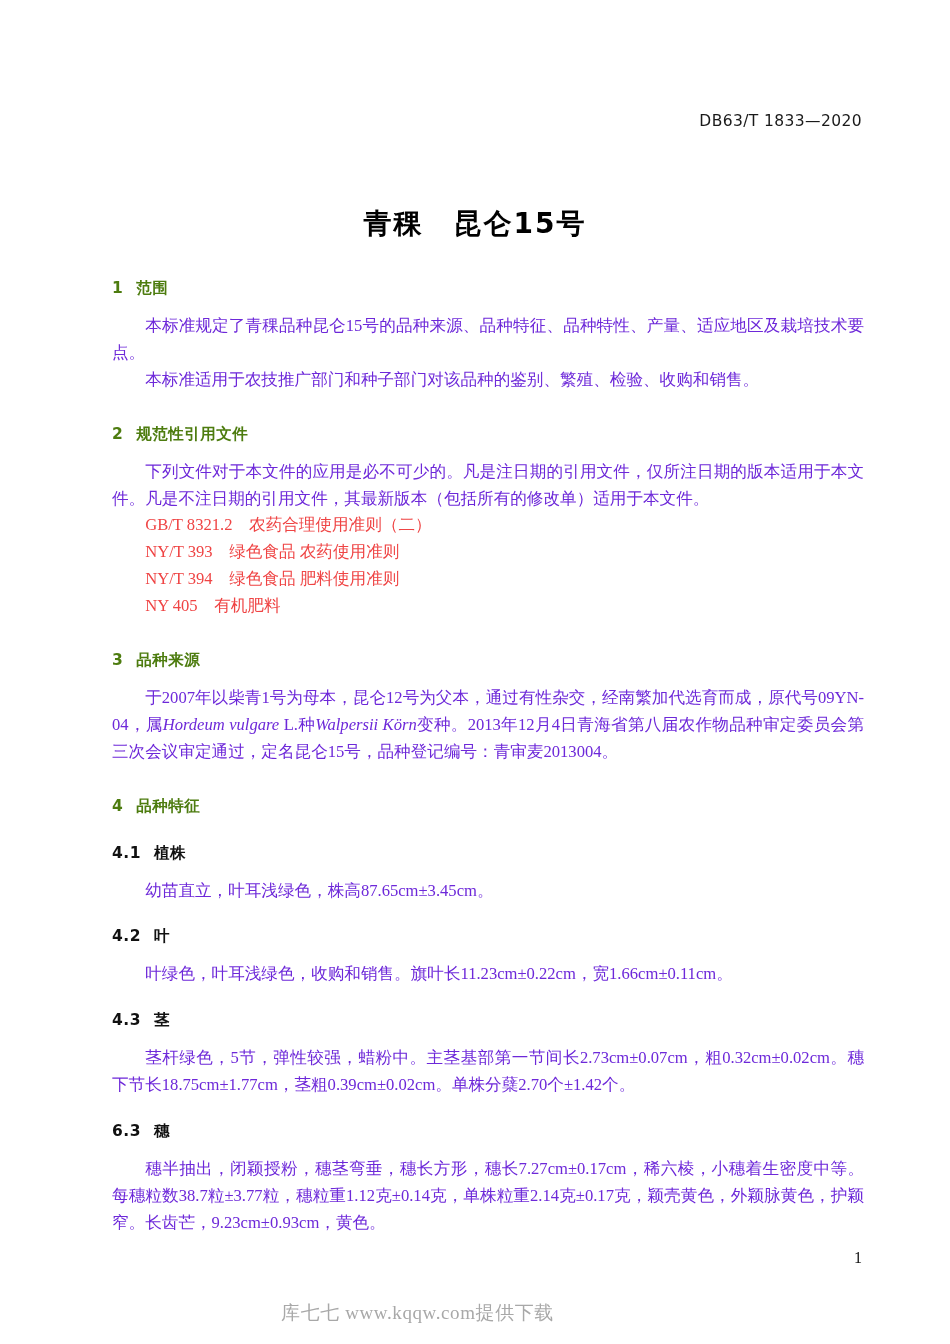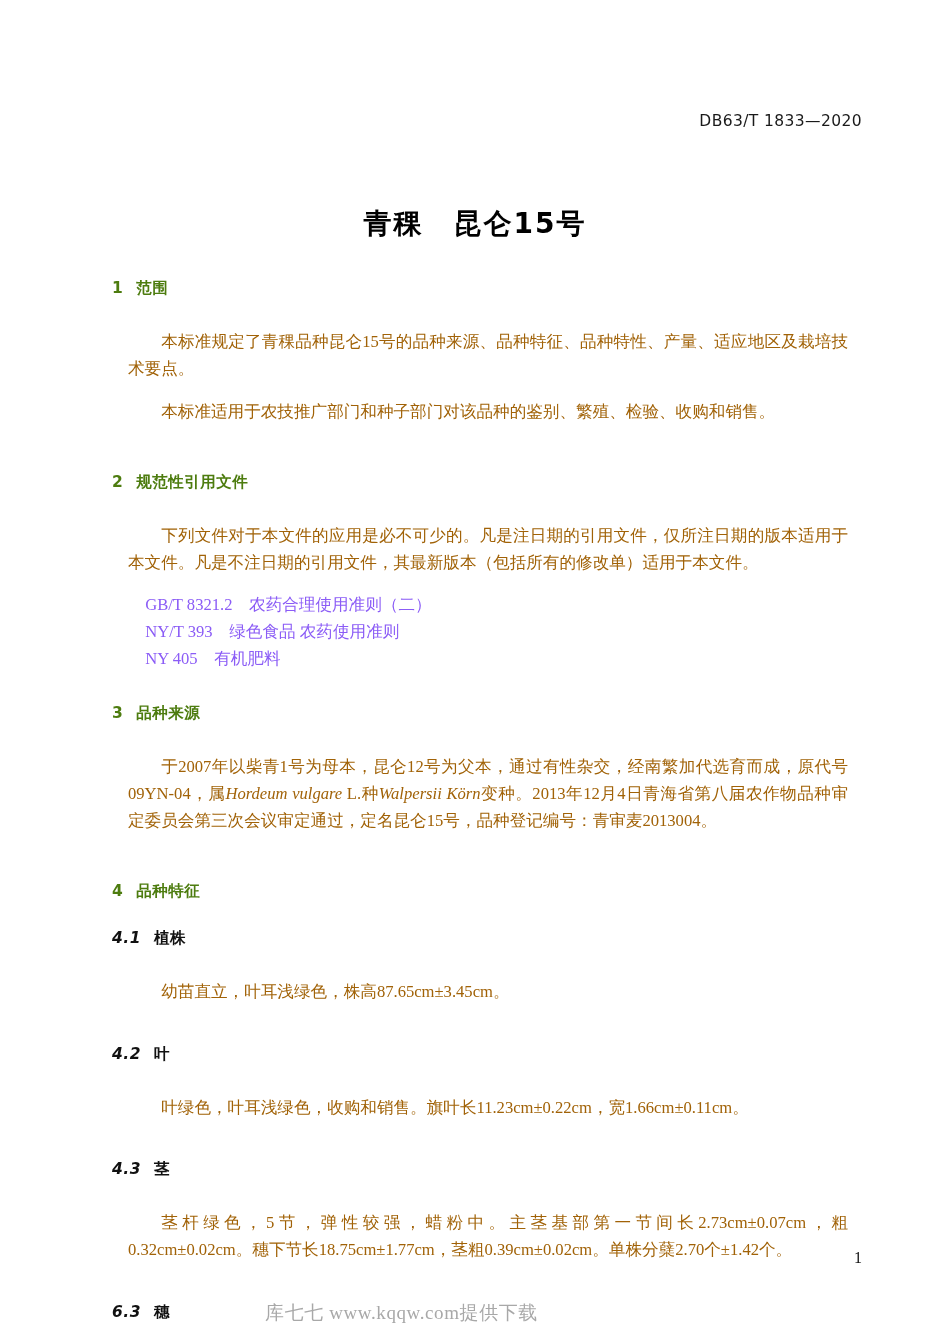--- a/index.html
+++ b/index.html
@@ -63,39 +63,39 @@
   h2.sec .num { margin-right: 13px; }
 
   h3.subsec {
     margin: 0;
     font-family: "DejaVu Sans", "Liberation Sans", sans-serif;
     font-weight: bold;
     font-size: 15.5px;
     letter-spacing: 0.5px;
     color: #111;
   }
-  h3.subsec .num { margin-right: 13px; font-style: italic; }
+  h3.subsec .num { margin-right: 13px; }
 
   p.body {
-    margin: 16px;
+    margin: 0;
     font-family: "Liberation Serif", "DejaVu Serif", serif;
     font-size: 16.6px;
     line-height: 1.62;
     text-align: justify;
     text-justify: inter-ideograph;
-    color: #a16207;
+    color: #6d28d9;
   }
   p.body.indent { text-indent: 2em; }
 
   p.ref {
     margin: 0;
     font-family: "Liberation Serif", "DejaVu Serif", serif;
     font-size: 16.6px;
     line-height: 1.62;
-    color: #8b5cf6;
+    color: #ef4444;
     padding-left: 2em;
     white-space: pre;
   }
 
   .ital { font-style: italic; }
 
   
   .gap-sec-top   { height: 30px; }
   .gap-after-h   { height: 14px; }
   .gap-sub-top   { height: 26px; }
@@ -108,21 +108,21 @@
     right: 88px;
     font-family: "Liberation Serif", "DejaVu Serif", serif;
     font-size: 16px;
     color: #111;
   }
 
   
   .watermark {
     position: absolute;
     bottom: 18px;
-    left: 0;
+    left: 16px;
     width: 803px;
     text-align: center;
     font-family: "Liberation Serif", "DejaVu Serif", serif;
     font-size: 19px;
     letter-spacing: 0.6px;
     color: #a8a8a8;
   }
 </style>
 </head>
 <body>
@@ -143,20 +143,21 @@
     <p class="body indent">本标准适用于农技推广部门和种子部门对该品种的鉴别、繁殖、检验、收购和销售。</p>
 
     <div class="gap-sec-top"></div>
     <h2 class="sec">
       <span class="num">2</span><span>规范性引用文件</span>
     </h2>
     <div class="gap-after-h"></div>
     <p class="body indent">下列文件对于本文件的应用是必不可少的。凡是注日期的引用文件，仅所注日期的版本适用于本文件。凡是不注日期的引用文件，其最新版本（包括所有的修改单）适用于本文件。</p>
     <p class="ref">GB/T 8321.2　农药合理使用准则（二）</p>
     <p class="ref">NY/T 393　绿色食品 农药使用准则</p>
+    <p class="ref">NY/T 394　绿色食品 肥料使用准则</p>
     <p class="ref">NY 405　有机肥料</p>
 
     <div class="gap-sec-top"></div>
     <h2 class="sec">
       <span class="num">3</span><span>品种来源</span>
     </h2>
     <div class="gap-after-h"></div>
     <p class="body indent"><span>于2007年以柴青1号为母本，昆仑12号为父本，通过有性杂交，经南繁加代选育而成，原代号09YN-04，属</span><span class="ital">Hordeum vulgare</span><span> L.种</span><span class="ital">Walpersii Körn</span><span>变种。2013年12月4日青海省第八届农作物品种审定委员会第三次会议审定通过，定名昆仑15号，品种登记编号：青审麦2013004。</span></p>
 
     <div class="gap-sec-top"></div>
@@ -183,20 +184,21 @@
       <span class="num">4.3</span><span>茎</span>
     </h3>
     <div class="gap-after-h"></div>
     <p class="body indent">茎杆绿色，5节，弹性较强，蜡粉中。主茎基部第一节间长2.73cm±0.07cm，粗0.32cm±0.02cm。穗下节长18.75cm±1.77cm，茎粗0.39cm±0.02cm。单株分蘖2.70个±1.42个。</p>
 
     <div class="gap-sub4"></div>
     <h3 class="subsec">
       <span class="num">6.3</span><span>穗</span>
     </h3>
     <div class="gap-after-h"></div>
+    <p class="body indent">穗半抽出，闭颖授粉，穗茎弯垂，穗长方形，穗长7.27cm±0.17cm，稀六棱，小穗着生密度中等。每穗粒数38.7粒±3.77粒，穗粒重1.12克±0.14克，单株粒重2.14克±0.17克，颖壳黄色，外颖脉黄色，护颖窄。长齿芒，9.23cm±0.93cm，黄色。</p>
 
   </div>
 
   <div class="page-number">1</div>
 
   <div class="watermark">库七七 www.kqqw.com提供下载</div>
 
 </div>
 
 </body></html>

